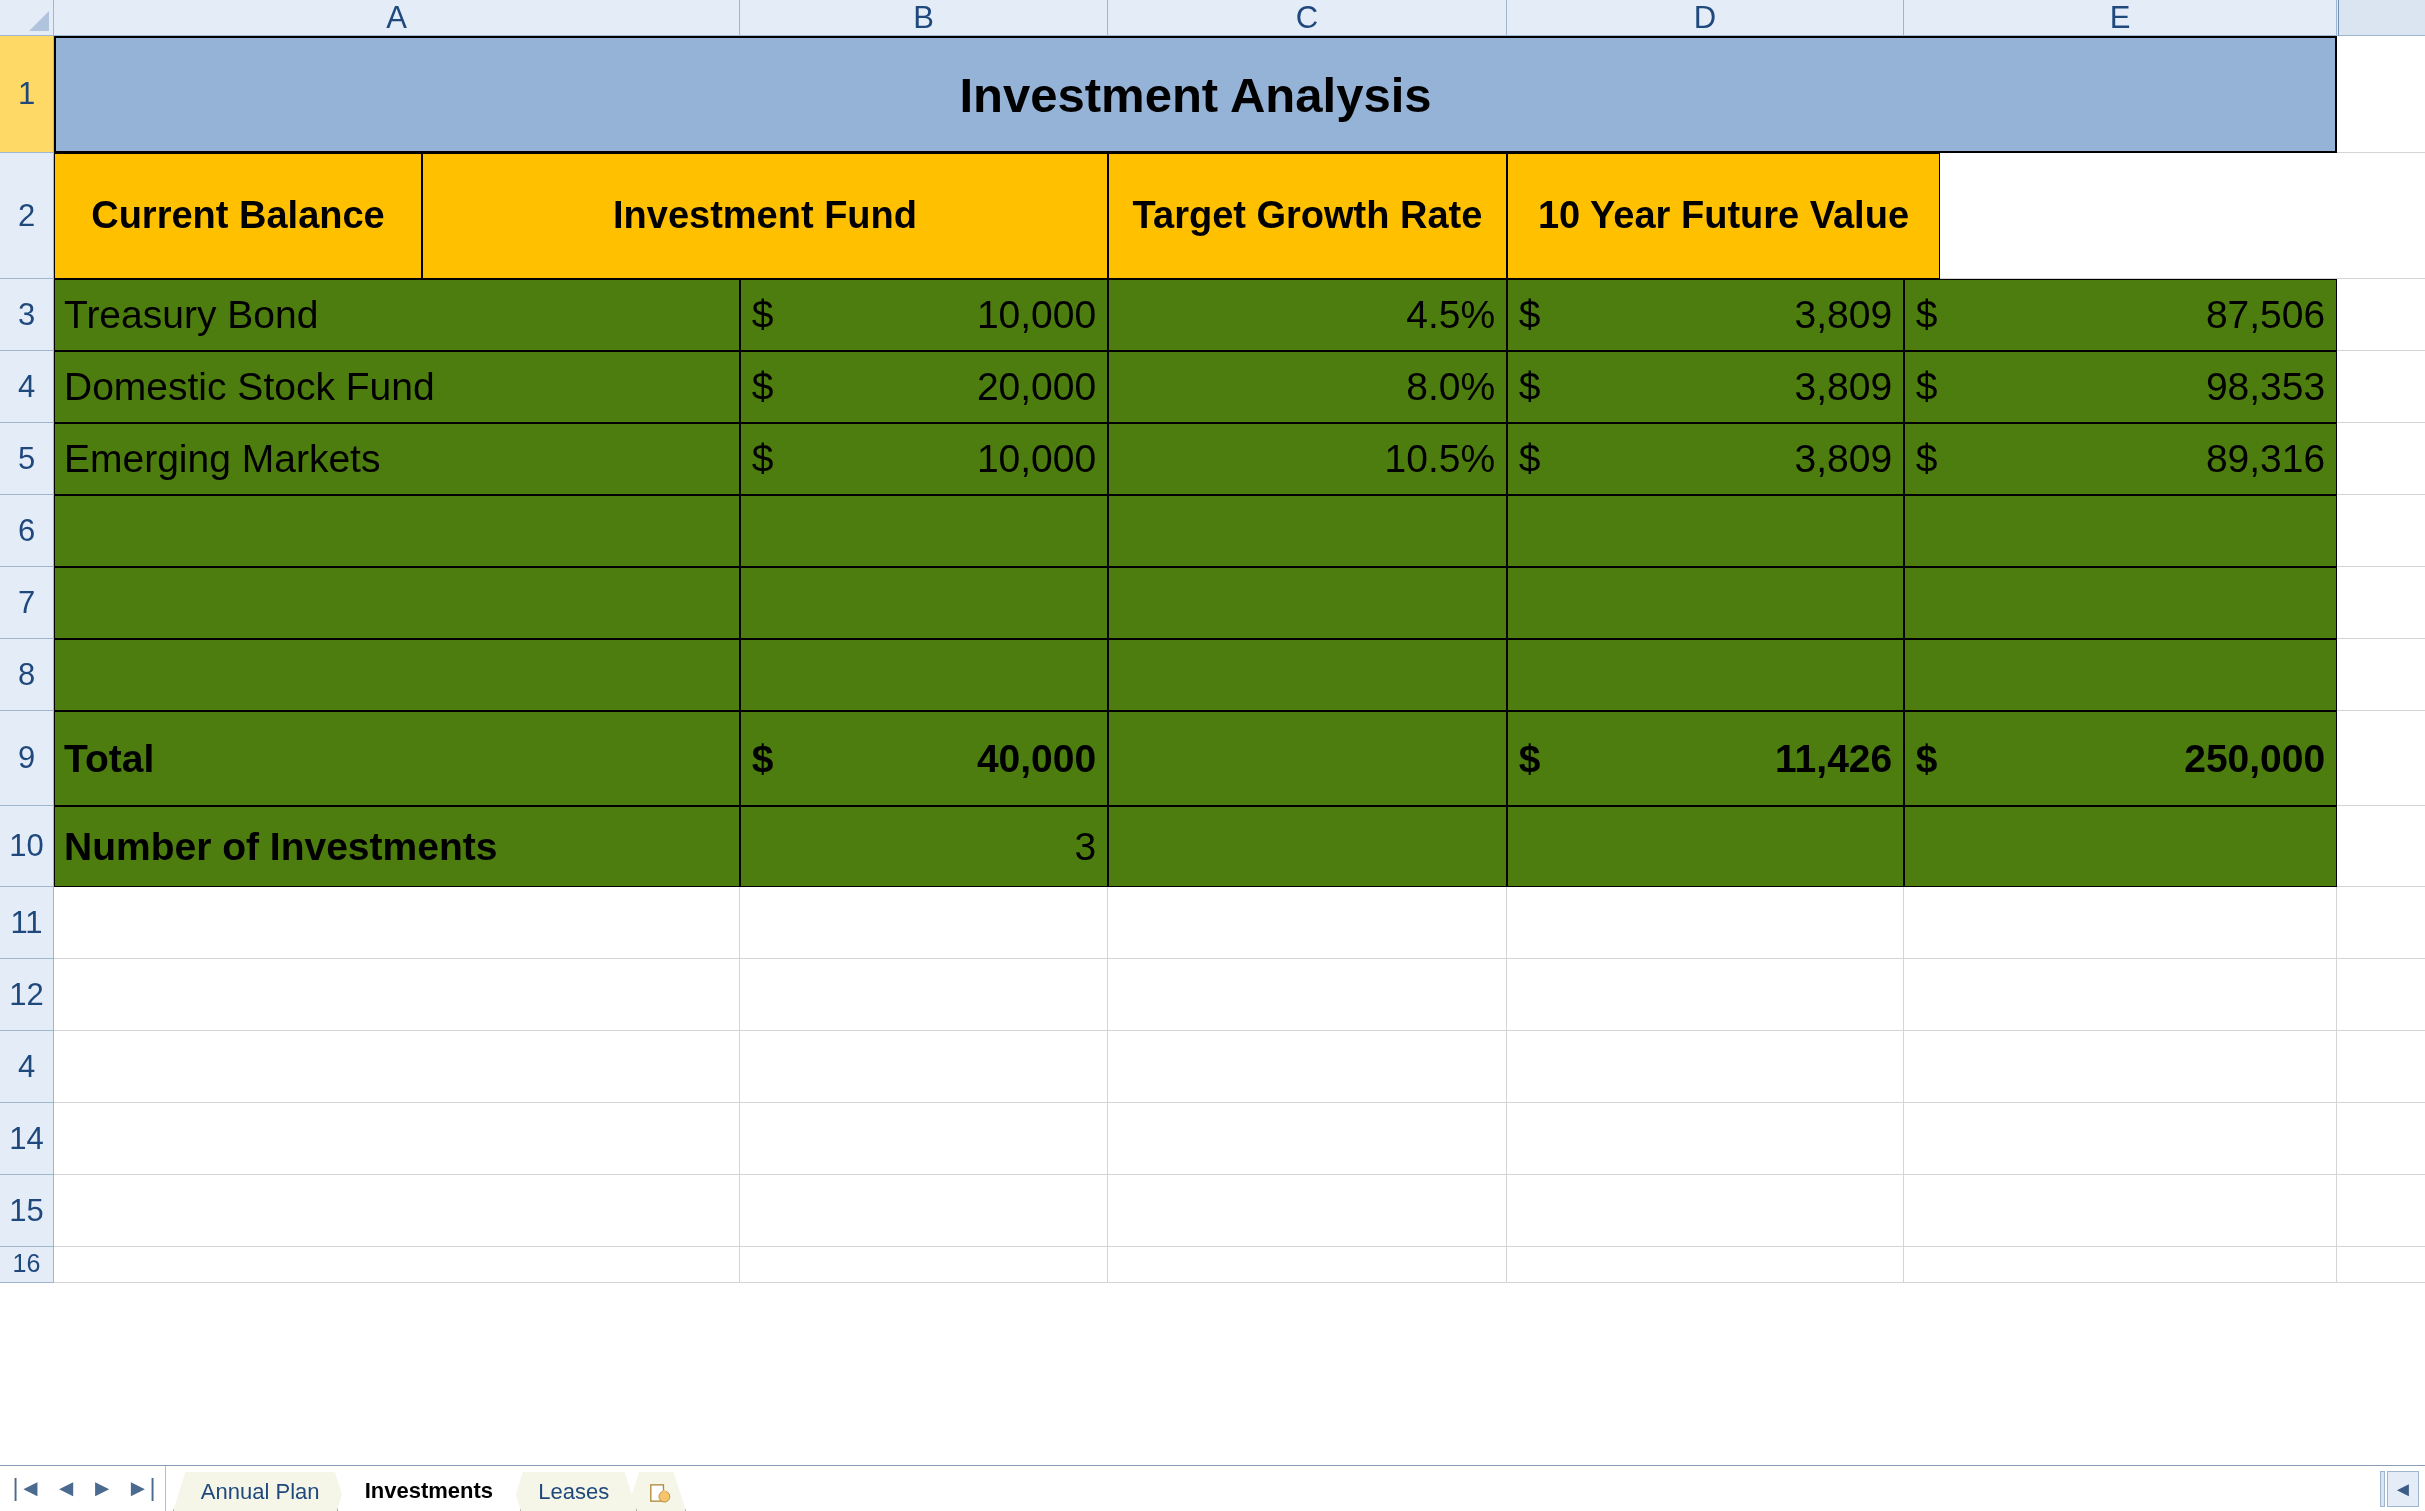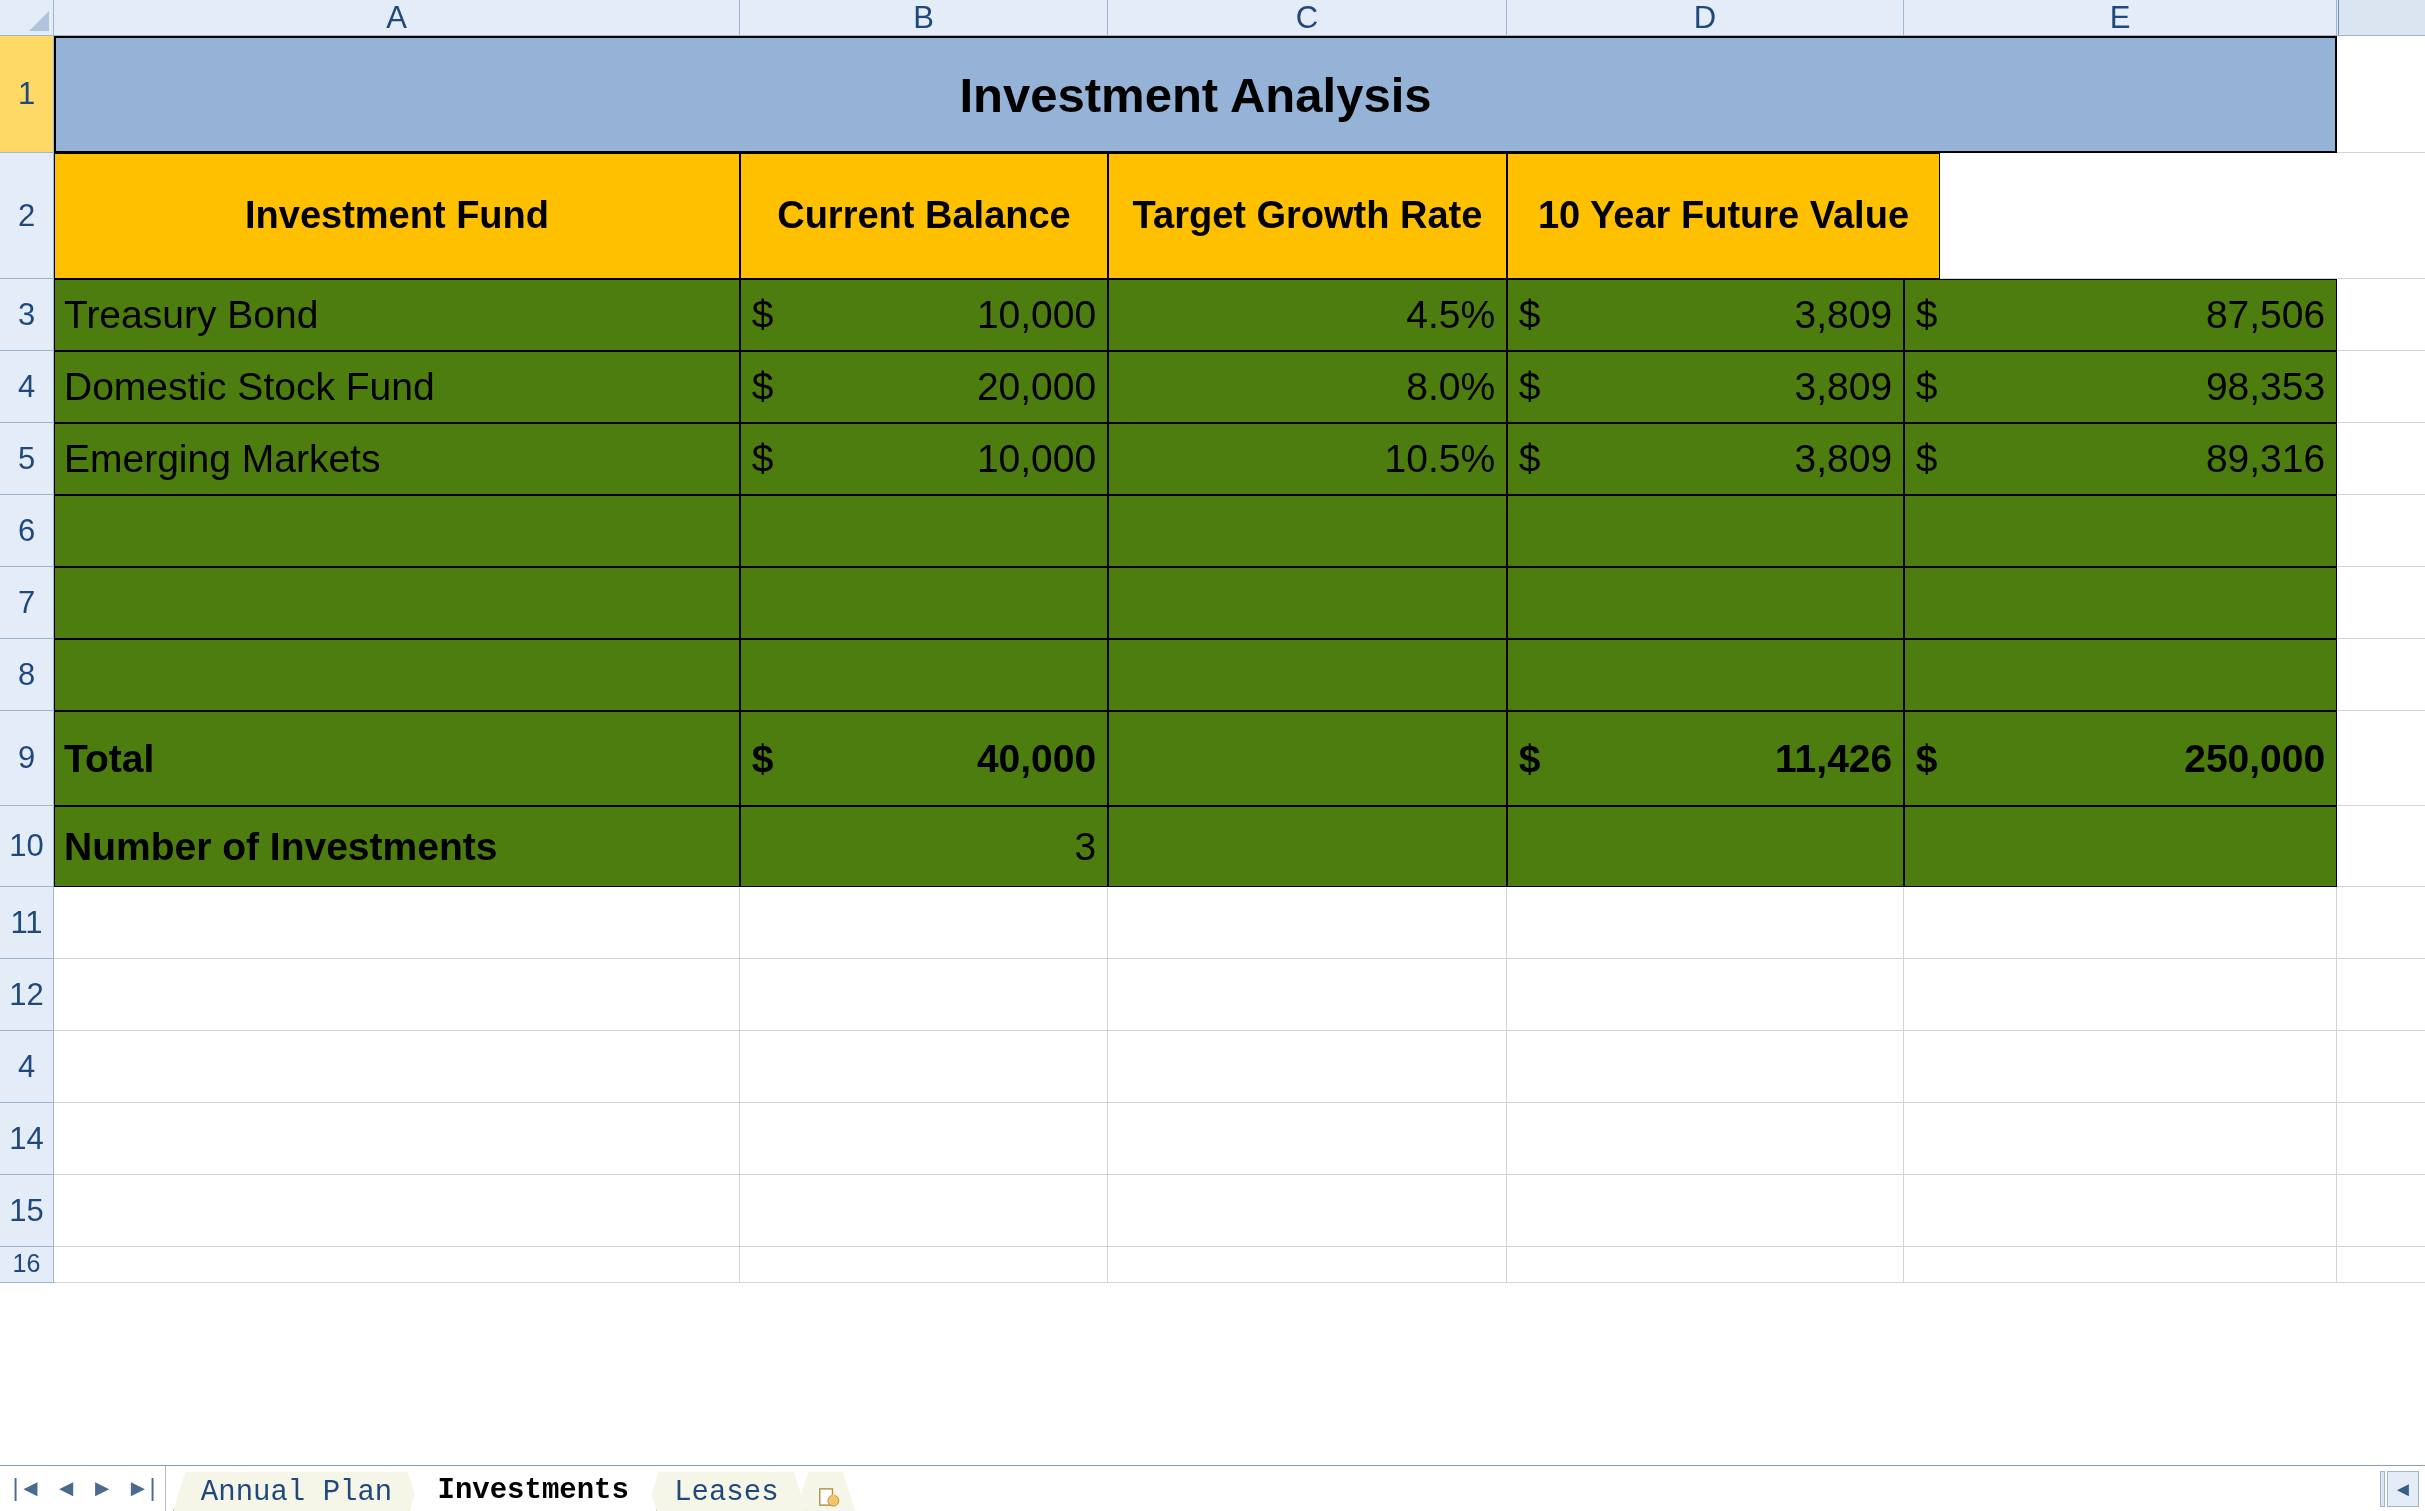--- a/index.html
+++ b/index.html
@@ -177,32 +177,31 @@
     }
     .tabs {
       display: flex;
       align-items: flex-end;
       height: 100%;
     }
     .tab {
       position: relative;
       margin-right: -10.8px;
       padding: 5.4px 27px 3.6px 27px;
-      font-size: 29px;
+      font-size: 22px;
       color: #1f497d;
       background: #f5f5e8;
       border: 0.9px solid #888;
       border-top: none;
       clip-path: polygon(12.6px 0, calc(100% - 12.6px) 0, 100% 100%, 0 100%);
       cursor: pointer;
       z-index: 1;
       height: 40px;
       display: flex;
       align-items: center;
-      font-family: Liberation Mono, monospace;
     }
     .tab.active {
       background: #fff;
       font-weight: bold;
       color: #000;
       z-index: 3;
       height: 43px;
       border-bottom: 1.8px solid #fff;
     }
     .tab.new-tab {
@@ -264,22 +263,22 @@
     </div>
 
     <div class="row title-row">
       <div class="row-header selected">1</div>
       <div class="title-cell">Investment Analysis</div>
       <div class="cell rest"></div>
     </div>
 
     <div class="row header-row">
       <div class="row-header">2</div>
+      <div class="cell col-B header-cell">Current Balance</div>
       <div class="cell col-A header-cell">Investment Fund</div>
-      <div class="cell col-B header-cell">Current Balance</div>
       <div class="cell col-C header-cell">Target Growth Rate</div>
       <div class="cell col-E header-cell">10 Year Future Value</div>
       <div class="cell rest"></div>
     </div>
 
     <div class="row">
       <div class="row-header">3</div>
       <div class="cell col-A data-cell left">Treasury Bond</div>
       <div class="cell col-B data-cell money">
           <span class="dollar">$</span>

